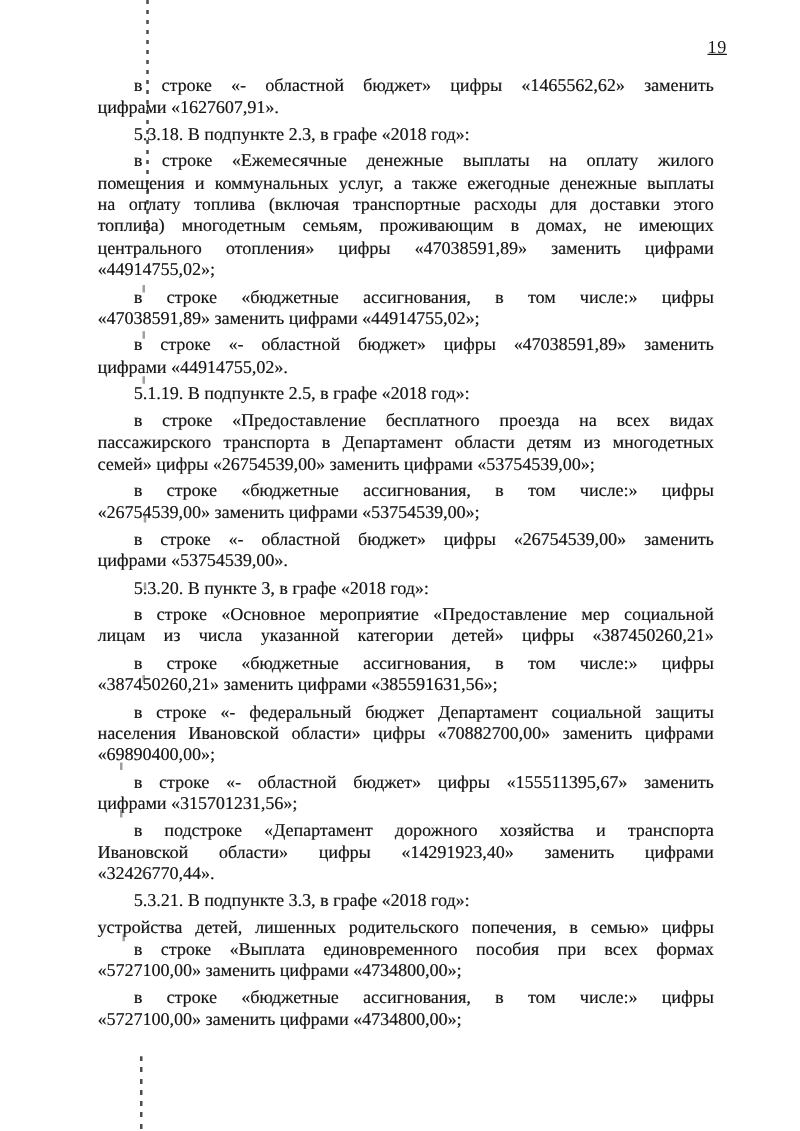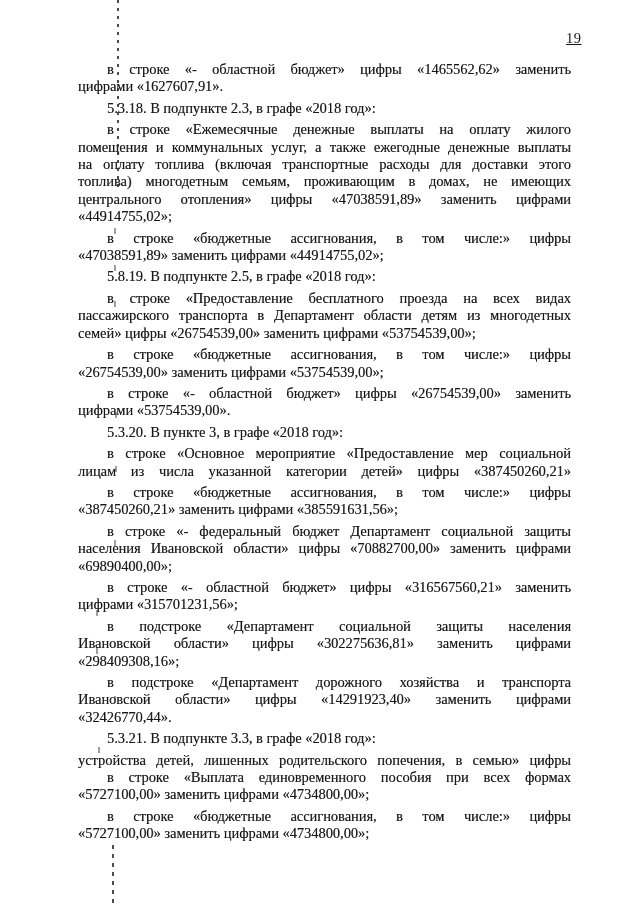--- a/index.html
+++ b/index.html
@@ -72,21 +72,25 @@
         <div class="line">на оплату топлива (включая транспортные расходы для доставки этого</div>
         <div class="line">топлива) многодетным семьям, проживающим в домах, не имеющих</div>
         <div class="line">центрального отопления» цифры «47038591,89» заменить цифрами</div>
         <div class="line last">«44914755,02»;</div>
       </div>
     <div class="para">
         <div class="line first">в строке «бюджетные ассигнования, в том числе:» цифры</div>
         <div class="line last">«47038591,89» заменить цифрами «44914755,02»;</div>
       </div>
     <div class="para">
-        <div class="line first last">5.8.19. В подпункте 2.5, в графе «2018 год»:</div>
+        <div class="line first">в строке «- областной бюджет» цифры «47038591,89» заменить</div>
+        <div class="line last">цифрами «44914755,02».</div>
+      </div>
+    <div class="para">
+        <div class="line first last">5.1.19. В подпункте 2.5, в графе «2018 год»:</div>
       </div>
     <div class="para">
         <div class="line first">в строке «Предоставление бесплатного проезда на всех видах</div>
         <div class="line">пассажирского транспорта в Департамент области детям из многодетных</div>
         <div class="line last">семей» цифры «26754539,00» заменить цифрами «53754539,00»;</div>
       </div>
     <div class="para">
         <div class="line first">в строке «бюджетные ассигнования, в том числе:» цифры</div>
         <div class="line last">«26754539,00» заменить цифрами «53754539,00»;</div>
       </div>
@@ -104,27 +108,22 @@
     <div class="para">
         <div class="line first">в строке «бюджетные ассигнования, в том числе:» цифры</div>
         <div class="line last">«387450260,21» заменить цифрами «385591631,56»;</div>
       </div>
     <div class="para">
         <div class="line first">в строке «- федеральный бюджет Департамент социальной защиты</div>
         <div class="line">населения Ивановской области» цифры «70882700,00» заменить цифрами</div>
         <div class="line last">«69890400,00»;</div>
       </div>
     <div class="para">
-        <div class="line first">в строке «- областной бюджет» цифры «316567560,21» заменить</div>
+        <div class="line first">в строке «- областной бюджет» цифры «155511395,67» заменить</div>
         <div class="line last">цифрами «315701231,56»;</div>
-      </div>
-    <div class="para">
-        <div class="line first">в подстроке «Департамент социальной защиты населения</div>
-        <div class="line">Ивановской области» цифры «302275636,81» заменить цифрами</div>
-        <div class="line last">«298409308,16»;</div>
       </div>
     <div class="para">
         <div class="line first">в подстроке «Департамент дорожного хозяйства и транспорта</div>
         <div class="line">Ивановской области» цифры «14291923,40» заменить цифрами</div>
         <div class="line last">«32426770,44».</div>
       </div>
     <div class="para">
         <div class="line first last">5.3.21. В подпункте 3.3, в графе «2018 год»:</div>
       </div>
     <div class="para">

